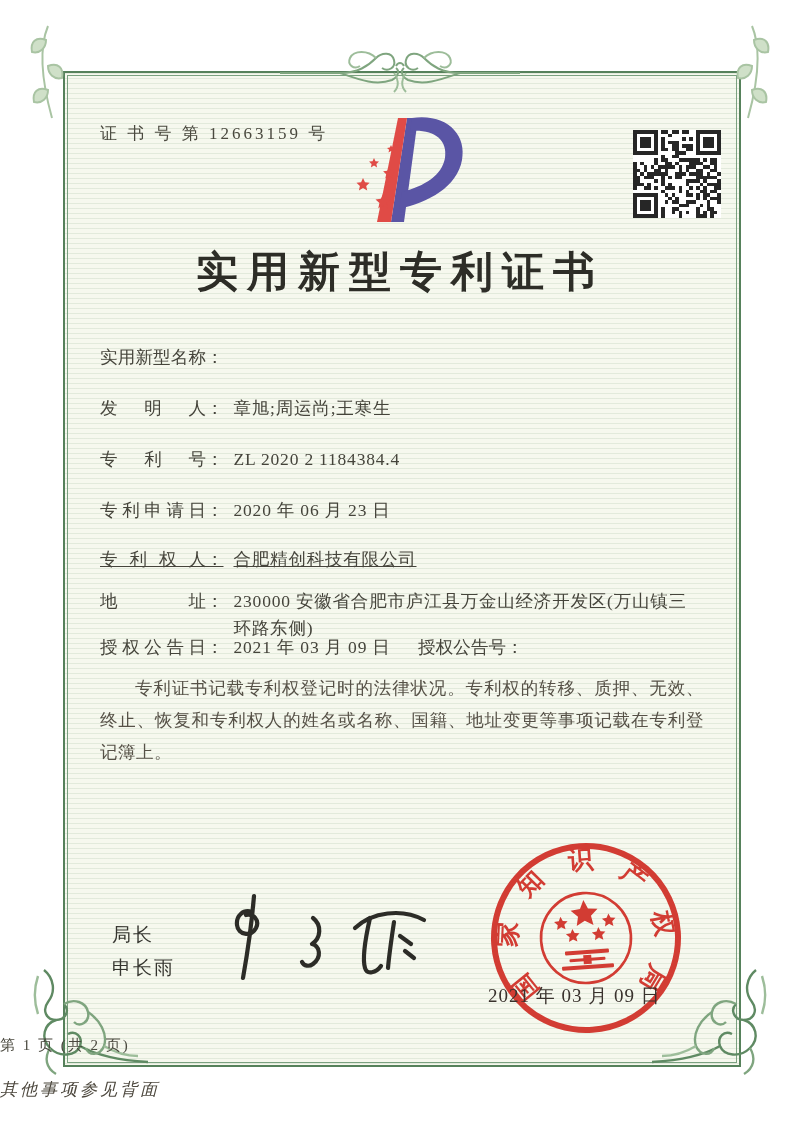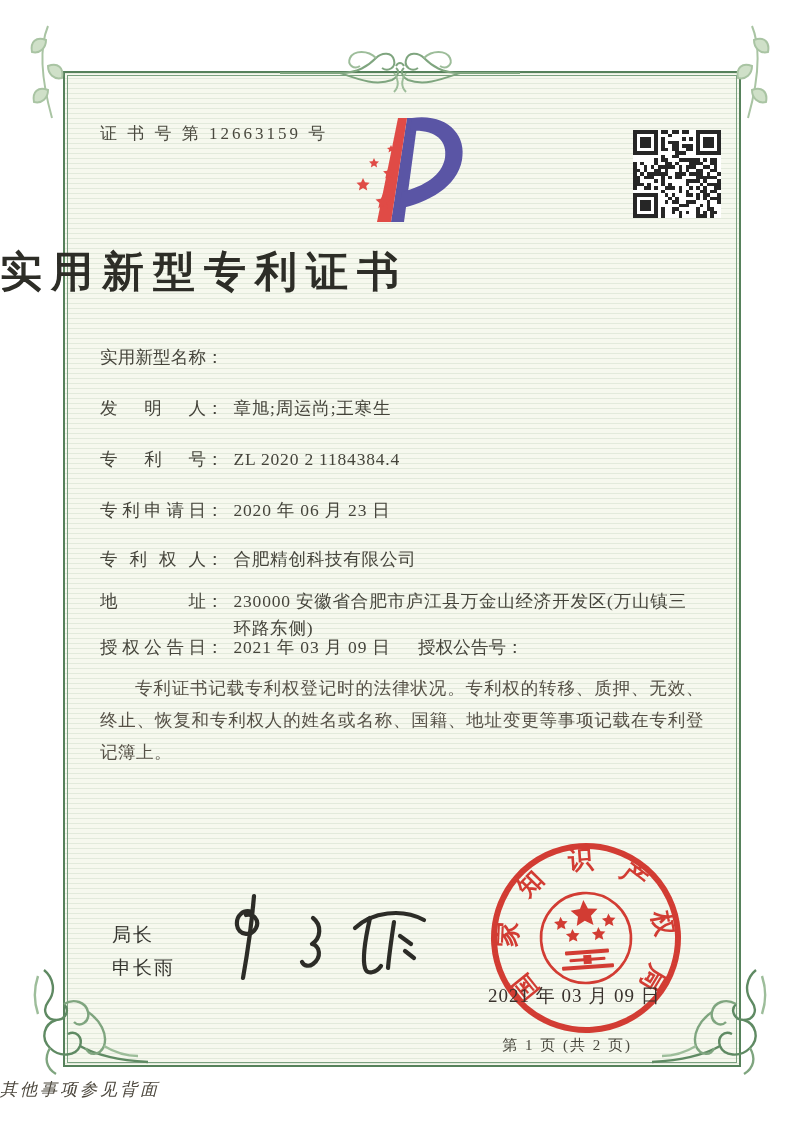--- a/index.html
+++ b/index.html
@@ -24,21 +24,21 @@
   }
   .orn{position:absolute;pointer-events:none;}
   
   .cert-no{
     position:absolute;left:100px;top:122px;font-size:17px;color:#4a493f;
     letter-spacing:3px;
   }
   .logo{position:absolute;left:341px;top:110px;width:132px;height:120px;}
   .qr{position:absolute;left:633px;top:130px;width:88px;height:88px;}
   .title{
-    position:absolute;left:0;top:244px;width:800px;text-align:left;
+    position:absolute;left:0;top:244px;width:800px;text-align:center;
     font-size:42px;font-weight:700;letter-spacing:9px;color:#2d2d27;
   }
   
   .fields{position:absolute;left:100px;top:0;width:610px;}
   .frow{position:absolute;left:0;display:flex;align-items:flex-start;
     font-size:17.5px;color:#45443b;line-height:27px;}
   .flabel{display:inline-block;width:106px;text-align:justify;text-align-last:justify;
     letter-spacing:0;flex:none;}
   .fcolon{flex:none;margin-right:10px;}
   .fvalue{letter-spacing:0.8px;}
@@ -59,21 +59,21 @@
     font-size:19px;line-height:33px;color:#35352f;letter-spacing:2px;
   }
   .signature{position:absolute;left:212px;top:888px;width:230px;height:100px;}
   .seal{position:absolute;left:478px;top:838px;width:216px;height:200px;transform:rotate(-4deg);}
   .seal-date{
     position:absolute;left:488px;top:983px;width:180px;
     font-size:19px;color:#39322d;letter-spacing:1px;z-index:5;
   }
   
   .page-footer{
-    position:absolute;left:0;top:1036px;width:632px;text-align:right;
+    position:absolute;left:0;top:1036px;width:632px;text-align:left;
     font-size:15px;color:#4a493f;letter-spacing:2px;
   }
   .back-note{
     position:absolute;left:0;top:1078px;width:800px;
     font-size:17px;color:#4d483e;letter-spacing:3px;font-style:italic;
   }
 </style>
 </head>
 <body>
 
@@ -478,21 +478,21 @@
   <div class="frow" style="top:446px;">
     <span class="flabel">专利号</span>
       <span class="fcolon">：</span>
     <span class="fvalue">ZL 2020 2 1184384.4</span>
   </div>
   <div class="frow" style="top:497px;">
     <span class="flabel">专利申请日</span>
       <span class="fcolon">：</span>
     <span class="fvalue">2020 年 06 月 23 日</span>
   </div>
-  <div class="frow" style="top:546px;">
+  <div class="frow" style="top:546px;text-decoration:underline;">
     <span class="flabel">专利权人</span>
       <span class="fcolon">：</span>
     <span class="fvalue">合肥精创科技有限公司</span>
   </div>
   <div class="frow addr" style="top:588px;">
     <span class="flabel">地址</span>
       <span class="fcolon">：</span>
     <span class="fvalue">230000 安徽省合肥市庐江县万金山经济开发区(万山镇三环路东侧)</span>
   </div>
   <div class="frow" style="top:634px;width:610px;">

